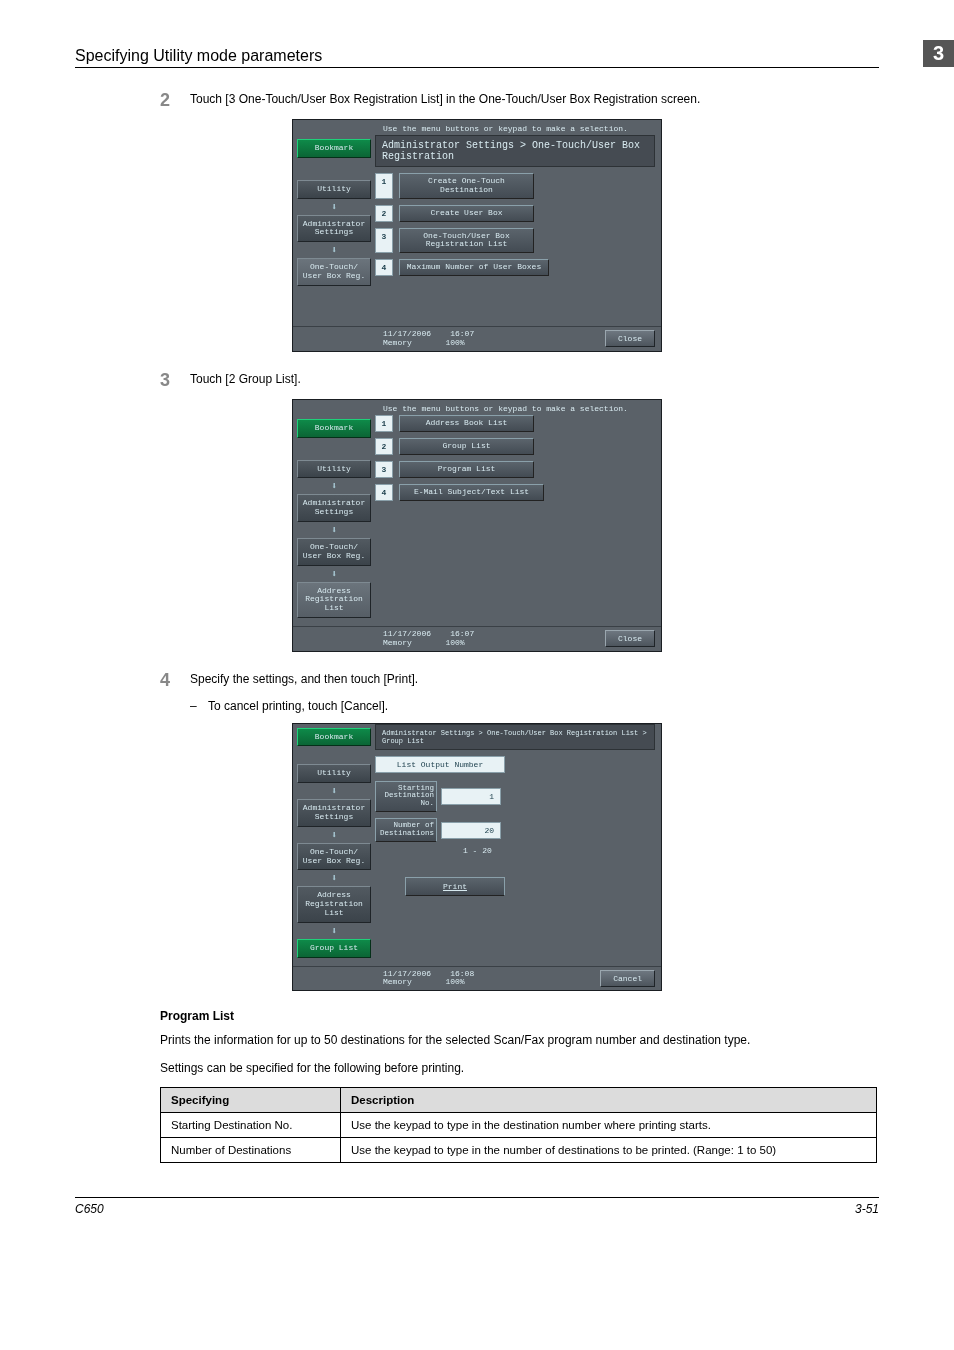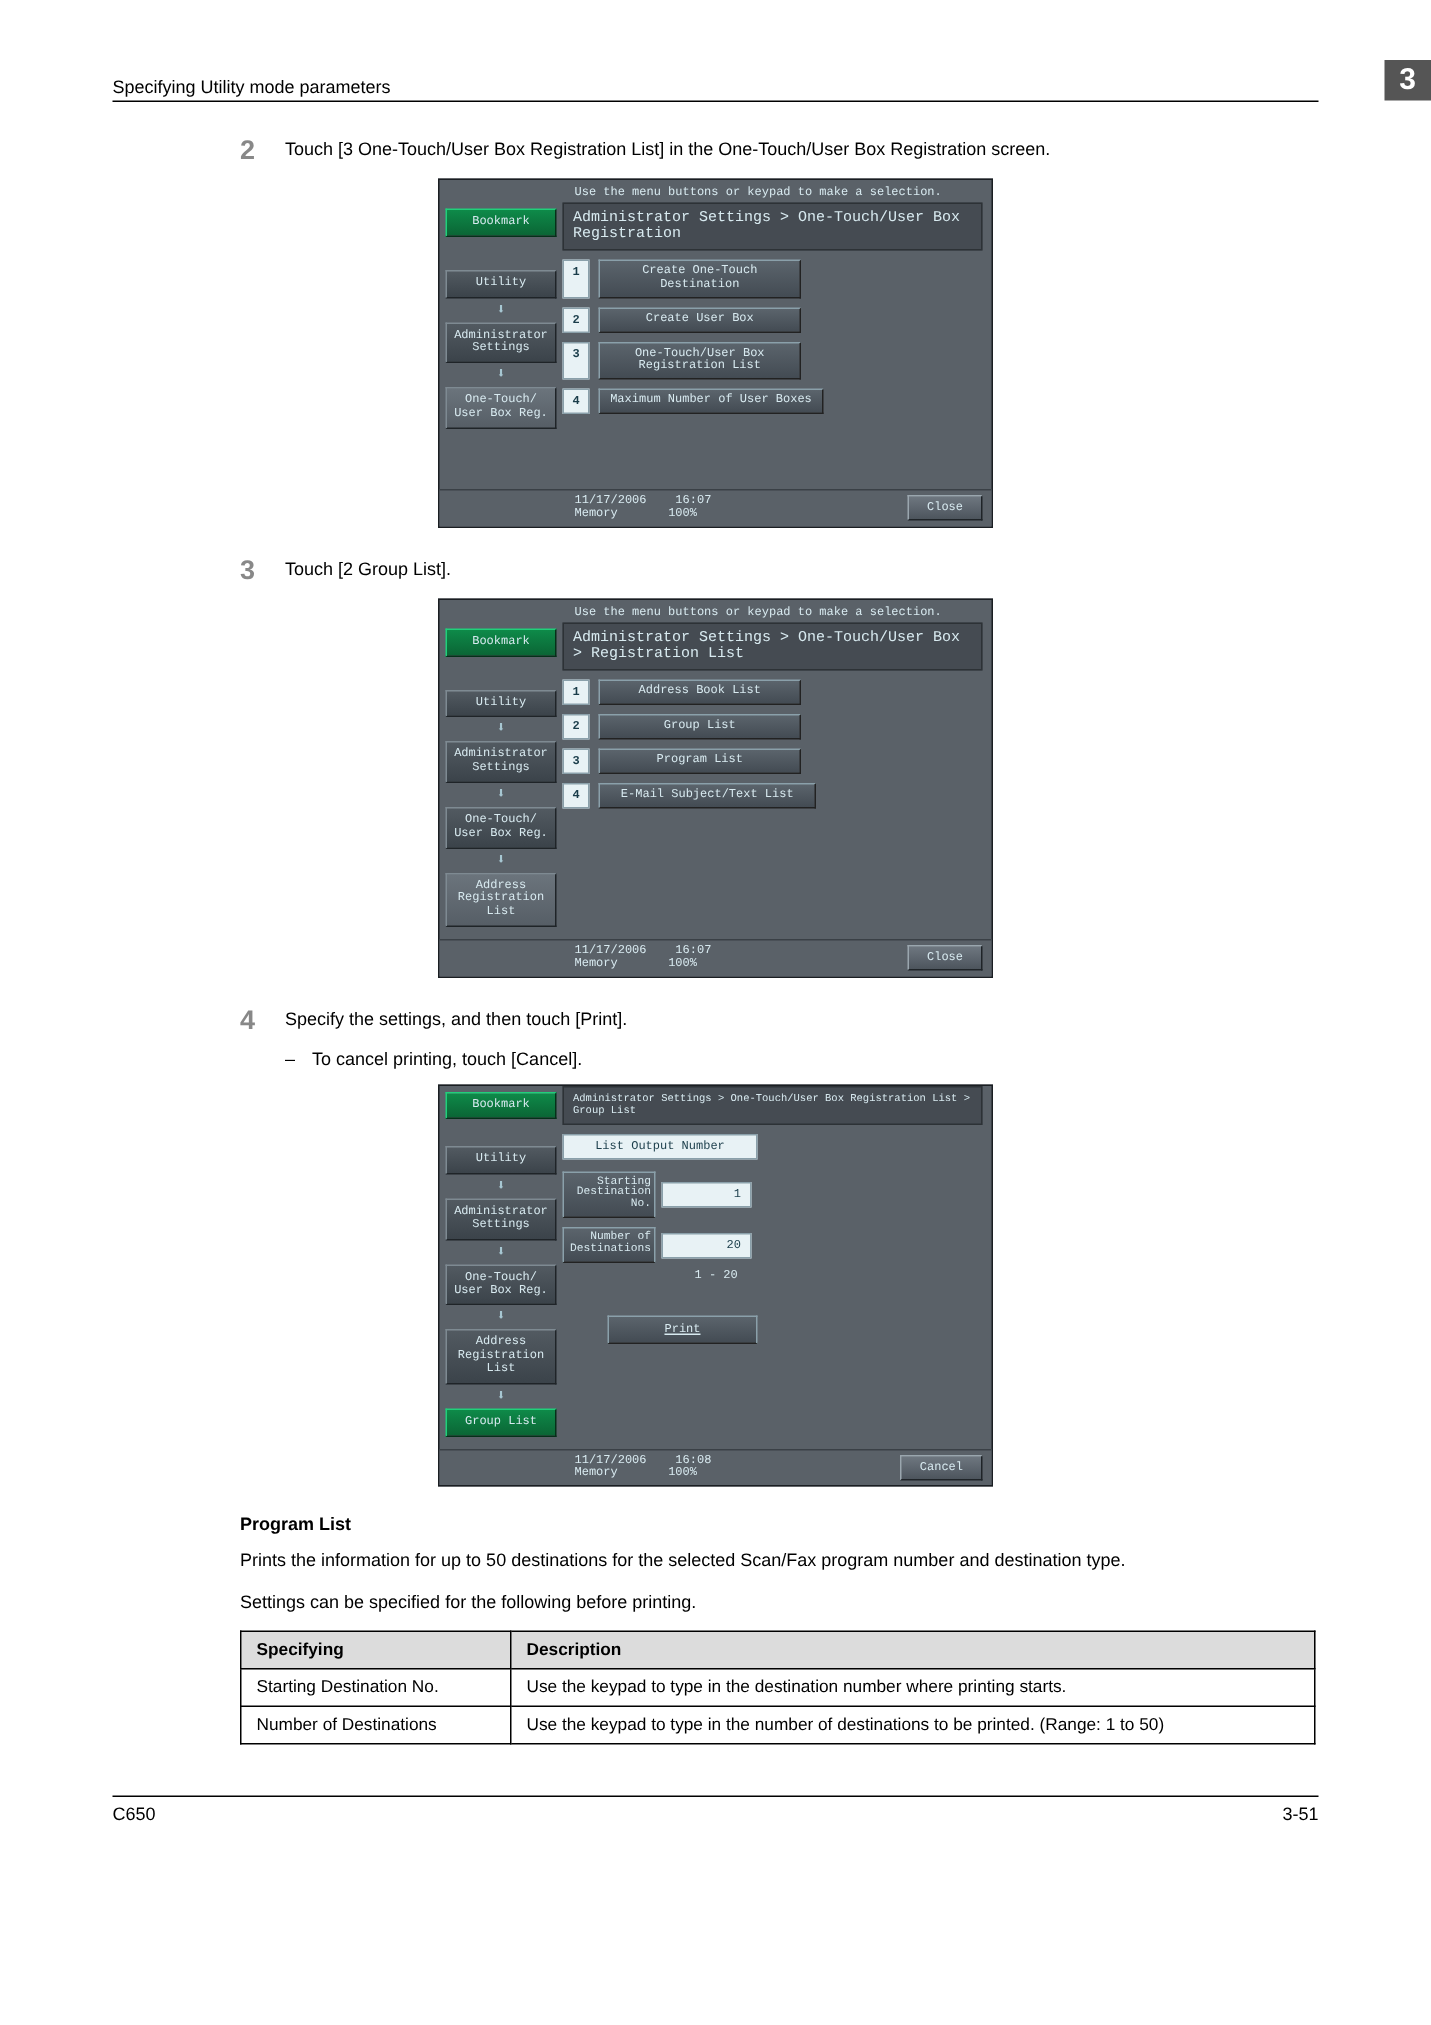--- a/index.html
+++ b/index.html
@@ -12,21 +12,21 @@
     padding: 40px 75px 30px 75px;
     width: 954px;
   }
   .header-rule {
     display: flex;
     align-items: flex-end;
     border-bottom: 1px solid #000;
     padding-bottom: 2px;
     margin-bottom: 22px;
   }
-  .header-title { font-size: 12px; flex: 1; }
+  .header-title { font-size: 16px; flex: 1; }
   .chapter-box {
     background: #555;
     color: #fff;
     font-size: 20px;
     font-weight: bold;
     padding: 2px 10px;
     margin-right: -75px;
     margin-bottom: -2px;
   }
   .step { display: flex; margin: 0 0 10px 85px; }
@@ -164,21 +164,21 @@
     border-right-color:#1f2428;
     padding: 3px 12px;
     font-size: 8px;
   }
 
   
   table.param { width: 717px; margin-left: 85px; border-collapse: collapse; font-size: 11.5px; }
   table.param th, table.param td { border: 1px solid #000; padding: 6px 10px; text-align: left; vertical-align: top; }
   table.param th { background: #dcdcdc; font-weight: bold; }
 
-  .footer-rule { border-top: 1px solid #000; margin-top: 34px; padding-top: 4px; display:flex; }
+  .footer-rule { border-top: 1px solid #000; margin-top: 34px; padding-top: 4px; display:flex;font-style:italic; }
   .footer-left { flex:1; }
   .footer-right { }
 </style>
 </head>
 <body>
 
 <div class="header-rule">
   <div class="header-title">Specifying Utility mode parameters</div>
   <div class="chapter-box">3</div>
 </div>
@@ -251,21 +251,20 @@
 Settings</span>
       <div class="arrow">⬇</div>
       <span class="lbtn" style="white-space:pre-line">One-Touch/
 User Box Reg.</span>
       <div class="arrow">⬇</div>
       <span class="lbtn active" style="white-space:pre-line">Address
 Registration
 List</span>
     </div>
     <div class="panel-right">
-      <div class="crumb-bar">Administrator Settings &gt; One-Touch/User Box &gt; Registration List</div>
       <div class="menu-row">
           <div class="menu-num">1</div>
           <div class="menu-btn">Address Book List</div>
         </div>
       <div class="menu-row">
           <div class="menu-num">2</div>
           <div class="menu-btn">Group List</div>
         </div>
       <div class="menu-row">
           <div class="menu-num">3</div>

